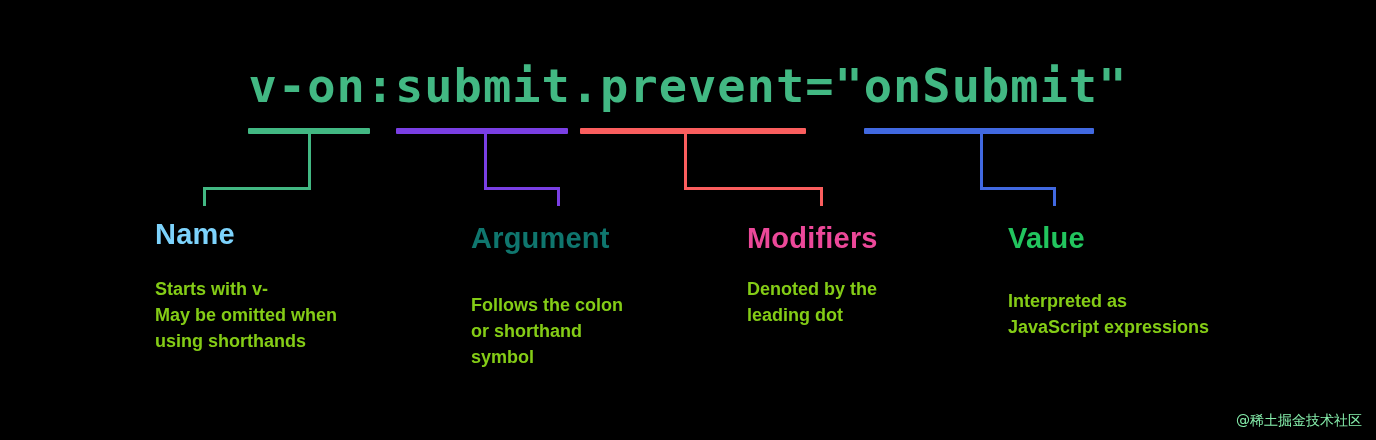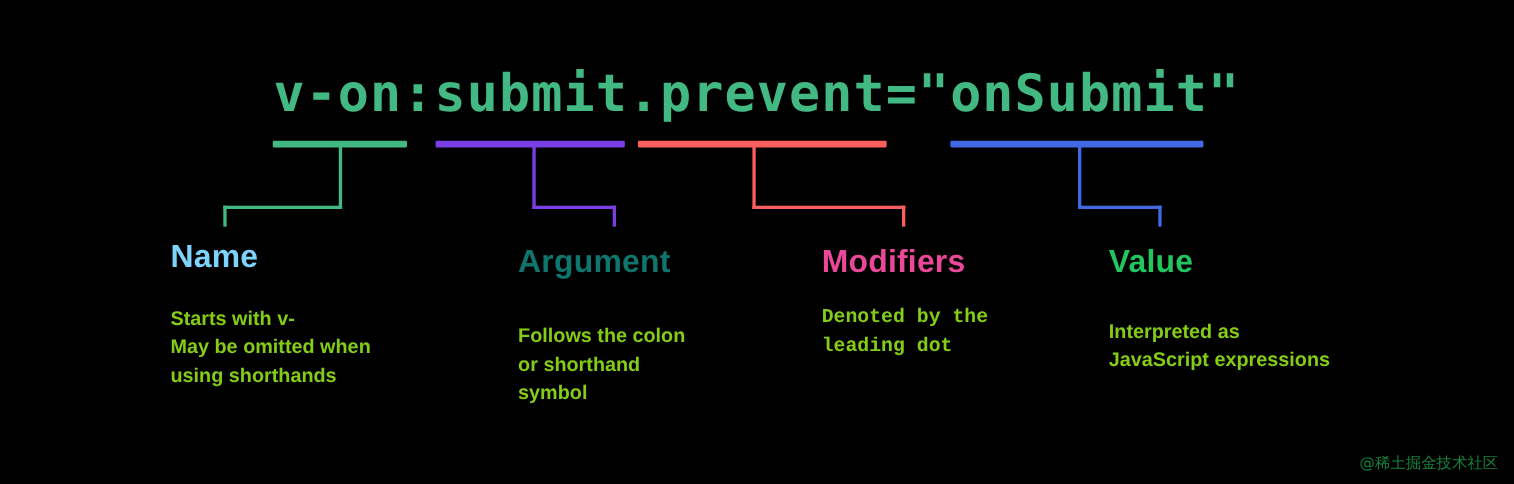--- a/index.html
+++ b/index.html
@@ -68,21 +68,21 @@
     white-space: pre-line;
   }
 
   
   .watermark {
     position: absolute;
     right: 14px;
     bottom: 10px;
     font-family: "DejaVu Sans", sans-serif;
     font-size: 14px;
-    color: #15803d;
+    color: #86efac;
     white-space: nowrap;
   }
 </style>
 </head>
 <body>
 
 <div class="canvas">
 
   <div class="title">v-on:submit.prevent="onSubmit"</div>
 
@@ -101,21 +101,21 @@
       <div class="conn-v" style="left: 557px; top: 187px; height: 19px; background: rgb(122, 63, 228);"></div>
       <div class="heading" style="left: 471px; top: 222px; color: #0f766e;">Argument</div>
       <div class="desc" style="left: 471px; top: 292px;">Follows the colon
 or shorthand
 symbol</div>
       <div class="bar" style="left: 580px; top: 128px; width: 226px; background: rgb(251, 94, 94);"></div>
       <div class="conn-v" style="left: 684px; top: 133px; height: 57px; background: rgb(251, 94, 94);"></div>
       <div class="conn-h" style="left: 684px; top: 187px; width: 139px; background: rgb(251, 94, 94);"></div>
       <div class="conn-v" style="left: 820px; top: 187px; height: 19px; background: rgb(251, 94, 94);"></div>
       <div class="heading" style="left: 747px; top: 222px; color: #ec4899;">Modifiers</div>
-      <div class="desc" style="left: 747px; top: 276px; font-family: Liberation Mono, monospace;">Denoted by the
+      <div class="desc" style="left: 747px; top: 276px;">Denoted by the
 leading dot</div>
       <div class="bar" style="left: 864px; top: 128px; width: 230px; background: rgb(65, 105, 225);"></div>
       <div class="conn-v" style="left: 980px; top: 133px; height: 57px; background: rgb(65, 105, 225);"></div>
       <div class="conn-h" style="left: 980px; top: 187px; width: 76px; background: rgb(65, 105, 225);"></div>
       <div class="conn-v" style="left: 1053px; top: 187px; height: 19px; background: rgb(65, 105, 225);"></div>
       <div class="heading" style="left: 1008px; top: 222px; color: #22c55e;">Value</div>
       <div class="desc" style="left: 1008px; top: 276px; margin-top: 12px;">Interpreted as
 JavaScript expressions</div>
     </div>
 

